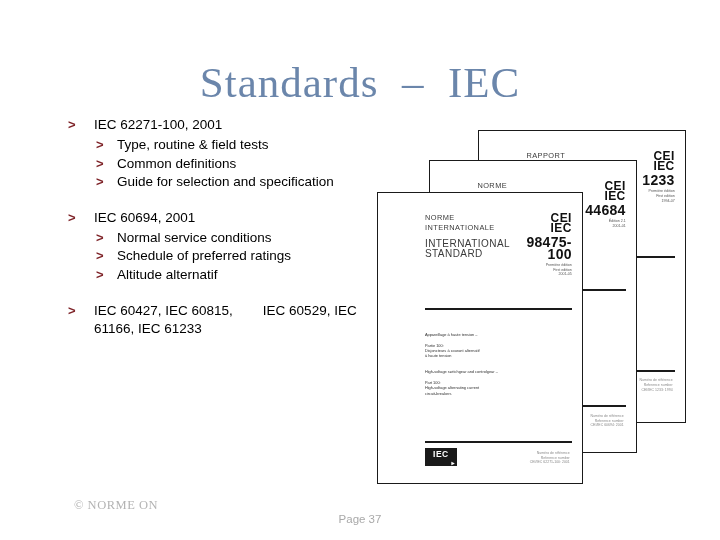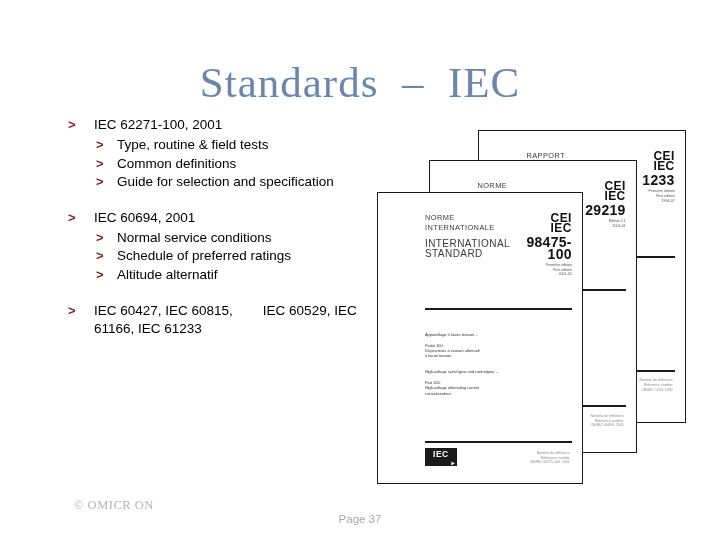--- a/index.html
+++ b/index.html
@@ -283,21 +283,21 @@
 CEI/IEC 1233: 1994</div>
   </div>
 
   <div class="doc" id="doc-middle">
     <div class="dhead">
       <div class="dhead-left">NORME
 INTERNATIONALE</div>
       <div class="dhead-right">
         <div class="cei">CEI</div>
         <div class="iec">IEC</div>
-        <div class="dnum">29219</div>
+        <div class="dnum">44684</div>
         <div class="dedition">Édition 2.1
 2001-01</div>
       </div>
     </div>
     <div class="drule" style="top:44%;"></div>
     <div class="dbody" style="top:51%;">
       <div class="para">Appareillage à haute tension –
 Spécifications communes aux normes
 de l'appareillage à haute tension</div>
       <div class="para">High-voltage switchgear and
@@ -345,15 +345,15 @@
       <span class="arrow">▸</span>
     </div>
     <div class="dfoot-small" style="top:89%;">Numéro de référence
 Reference number
 CEI/IEC 62271-100: 2001</div>
   </div>
 
 </div>
 
 <div id="footer-copy">©
-OMICR
+NORME
 ON</div>
 <div id="footer-page">Page 37</div>
 
 </body></html>

